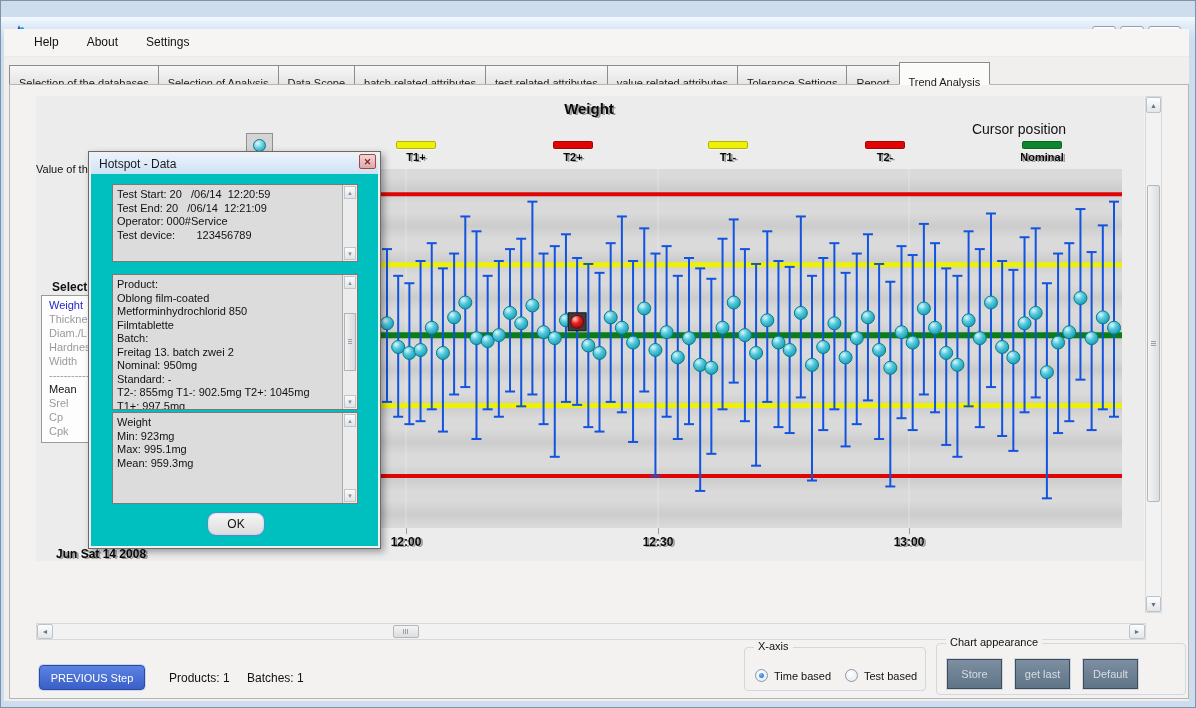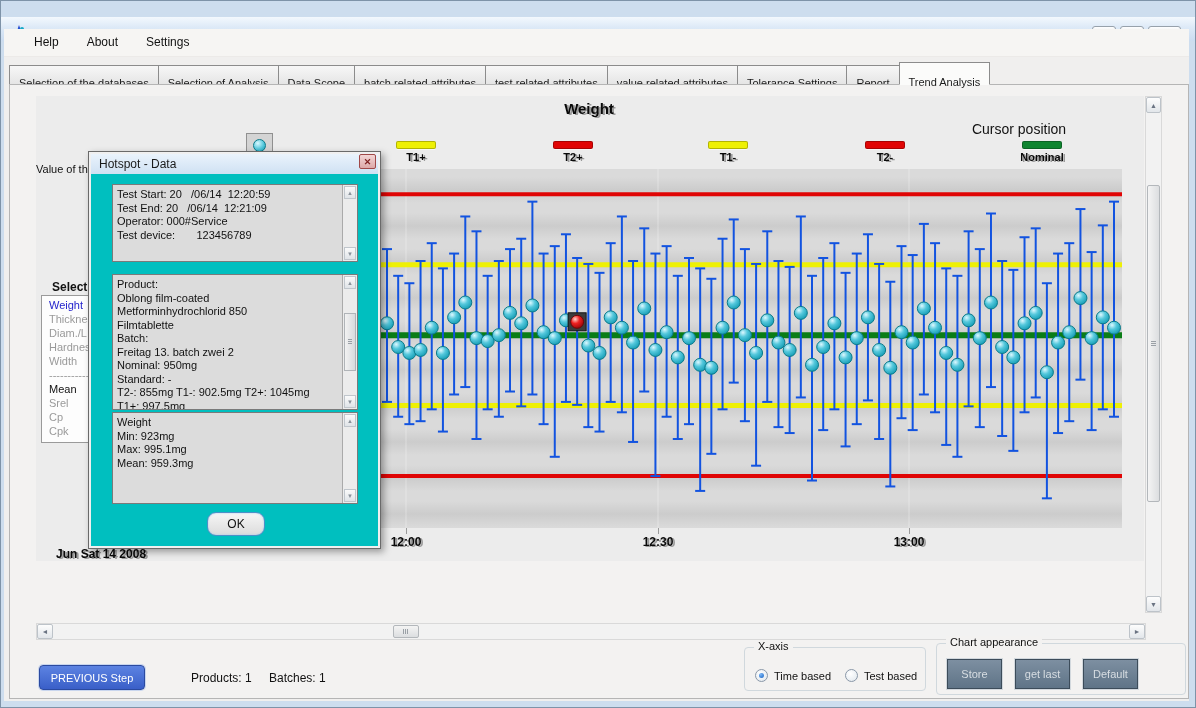--- a/index.html
+++ b/index.html
@@ -103,21 +103,21 @@
     background:linear-gradient(180deg,#0d5f5f,#2fb9b9 35%,#62dcdc 50%,#2fb9b9 65%,#0d5f5f);
     box-shadow:inset 0 0 3px rgba(0,40,40,.6); }
   .band-tube::after { content:""; position:absolute; inset:0; border-radius:9px;
     background:repeating-linear-gradient(90deg, rgba(0,70,70,.35) 0 2px, rgba(120,255,255,.18) 2px 4px, transparent 4px 6px); }
   .band-nominal { position:absolute; left:8px; right:8px; top:27px; height:3px; background:#0a5f14; }
 
   
   .prev-btn { position:absolute; left:38px; top:664px; width:106px; height:25px;
     background:linear-gradient(#5c83e2,#3a5fc8); border:1px solid #2b4aa0; border-radius:4px;
     box-shadow:0 0 0 1px #c9d6ee; color:#fff; font-size:11px; display:flex; align-items:center; justify-content:center; }
-  .foot-text { position:absolute; top:670px; font-size:12px;margin-left:22px; }
+  .foot-text { position:absolute; top:670px; font-size:12px; }
   .groupbox { position:absolute; border:1px solid #d0d8dd; border-radius:4px; background:transparent; }
   .groupbox-label { position:absolute; top:-8px; left:9px; background:#f3f2f1; padding:0 4px; font-size:11px; }
   .radio-row { position:absolute; display:flex; align-items:center; gap:6px; }
   .radio { width:13px; height:13px; border-radius:50%; border:1px solid #8a98a8;
     background:radial-gradient(circle at 40% 35%, #fff, #dfe6ec); position:relative; }
   .radio.checked::after { content:""; position:absolute; left:3px; top:3px; width:5px; height:5px; border-radius:50%;
     background:radial-gradient(circle at 35% 30%, #7cb8f8, #1560c0); }
   .slate-btn { position:absolute; top:15px; width:55px; height:30px;
     background:linear-gradient(#7d8fa1,#5f7487); border:1px solid #3c4c5a; border-radius:0;
     box-shadow:0 0 0 1px #d2d8dd; color:#d7dde2; font-size:11px;

